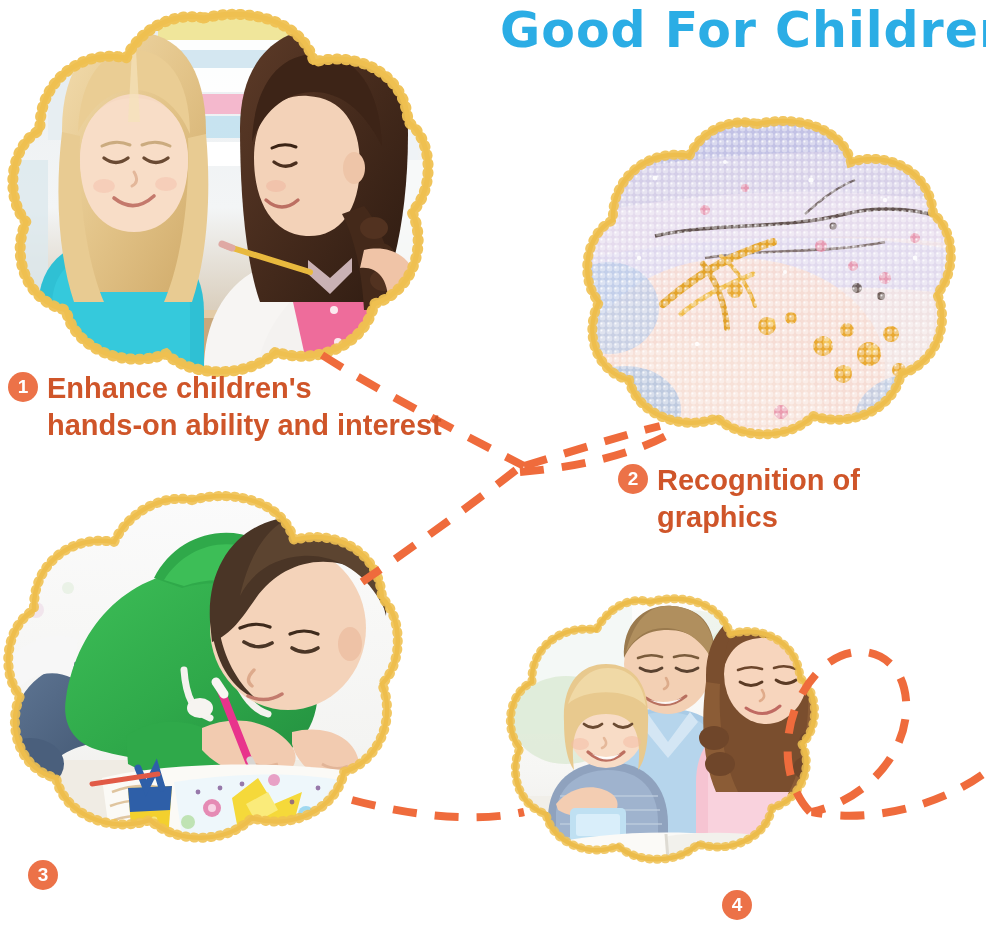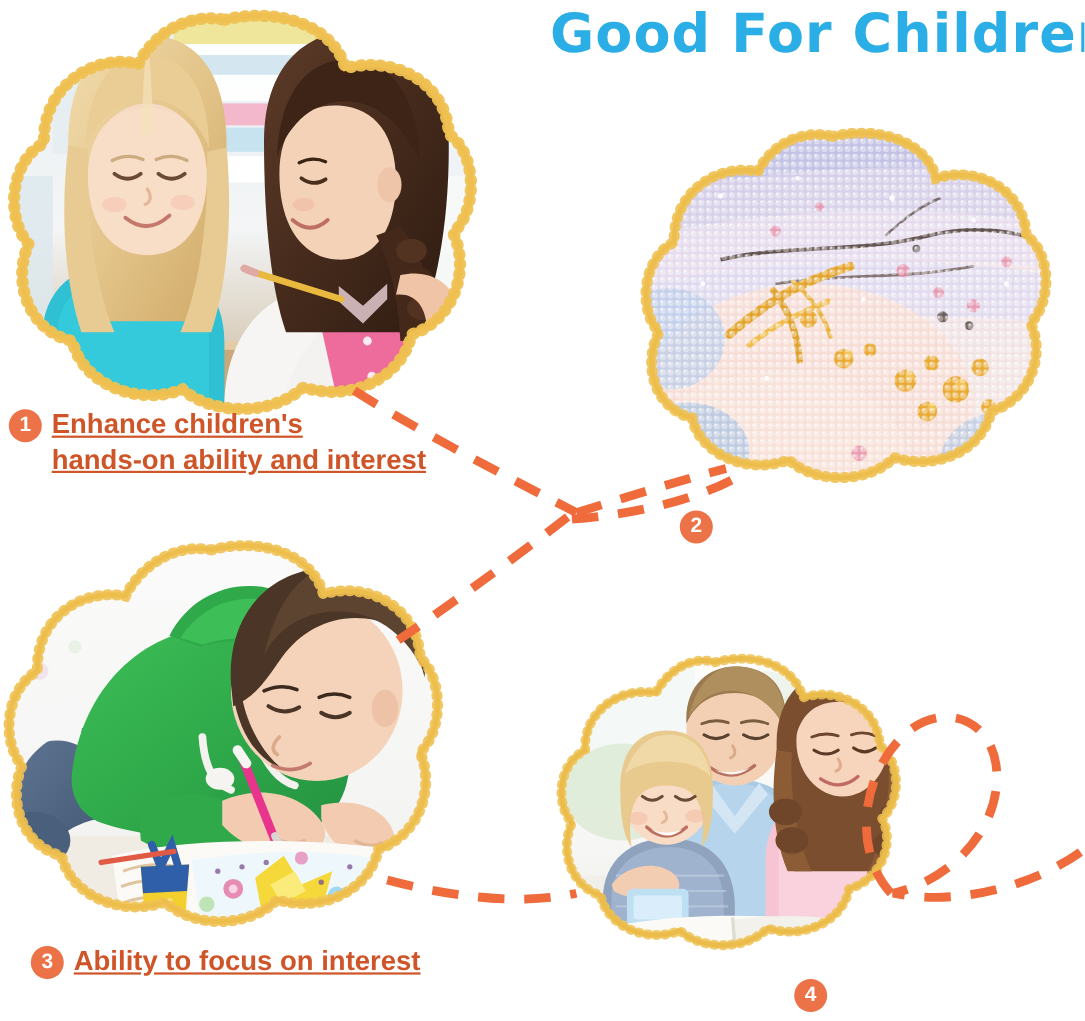--- a/index.html
+++ b/index.html
@@ -71,26 +71,25 @@
     color: #ffffff;
     font-size: 19px;
     font-weight: 700;
     line-height: 30px;
     text-align: center;
     font-family: "Liberation Sans", sans-serif;
     margin-top: 2px;
   }
   .caption-text {
     color: #CF5529;
-    font-size: 25px;
+    font-size: 29px;
     font-weight: 700;
     line-height: 1.28;
     font-family: "Liberation Sans", "DejaVu Sans", sans-serif;
     white-space: pre-line;
-    text-decoration: underline;
   }
 
   #caption-1 { left: 8px;   top: 370px; }
   #caption-2 { left: 618px; top: 462px; }
   #caption-3 { left: 28px;  top: 858px; }
   #caption-4 { left: 722px; top: 888px; }
 </style>
 </head>
 <body>
 
@@ -626,24 +625,24 @@
   </svg>
 
   <div class="caption" id="caption-1">
     <div class="badge">1</div>
     <div class="caption-text">Enhance children's
 hands-on ability and interest</div>
   </div>
 
   <div class="caption" id="caption-2">
     <div class="badge">2</div>
+    <div class="caption-text">Recognition of graphics</div>
   </div>
 
   <div class="caption" id="caption-3">
     <div class="badge">3</div>
-    <div class="caption-text">Ability to focus on interest</div>
   </div>
 
   <div class="caption" id="caption-4">
     <div class="badge">4</div>
   </div>
 
 </div>
 
 </body></html>

